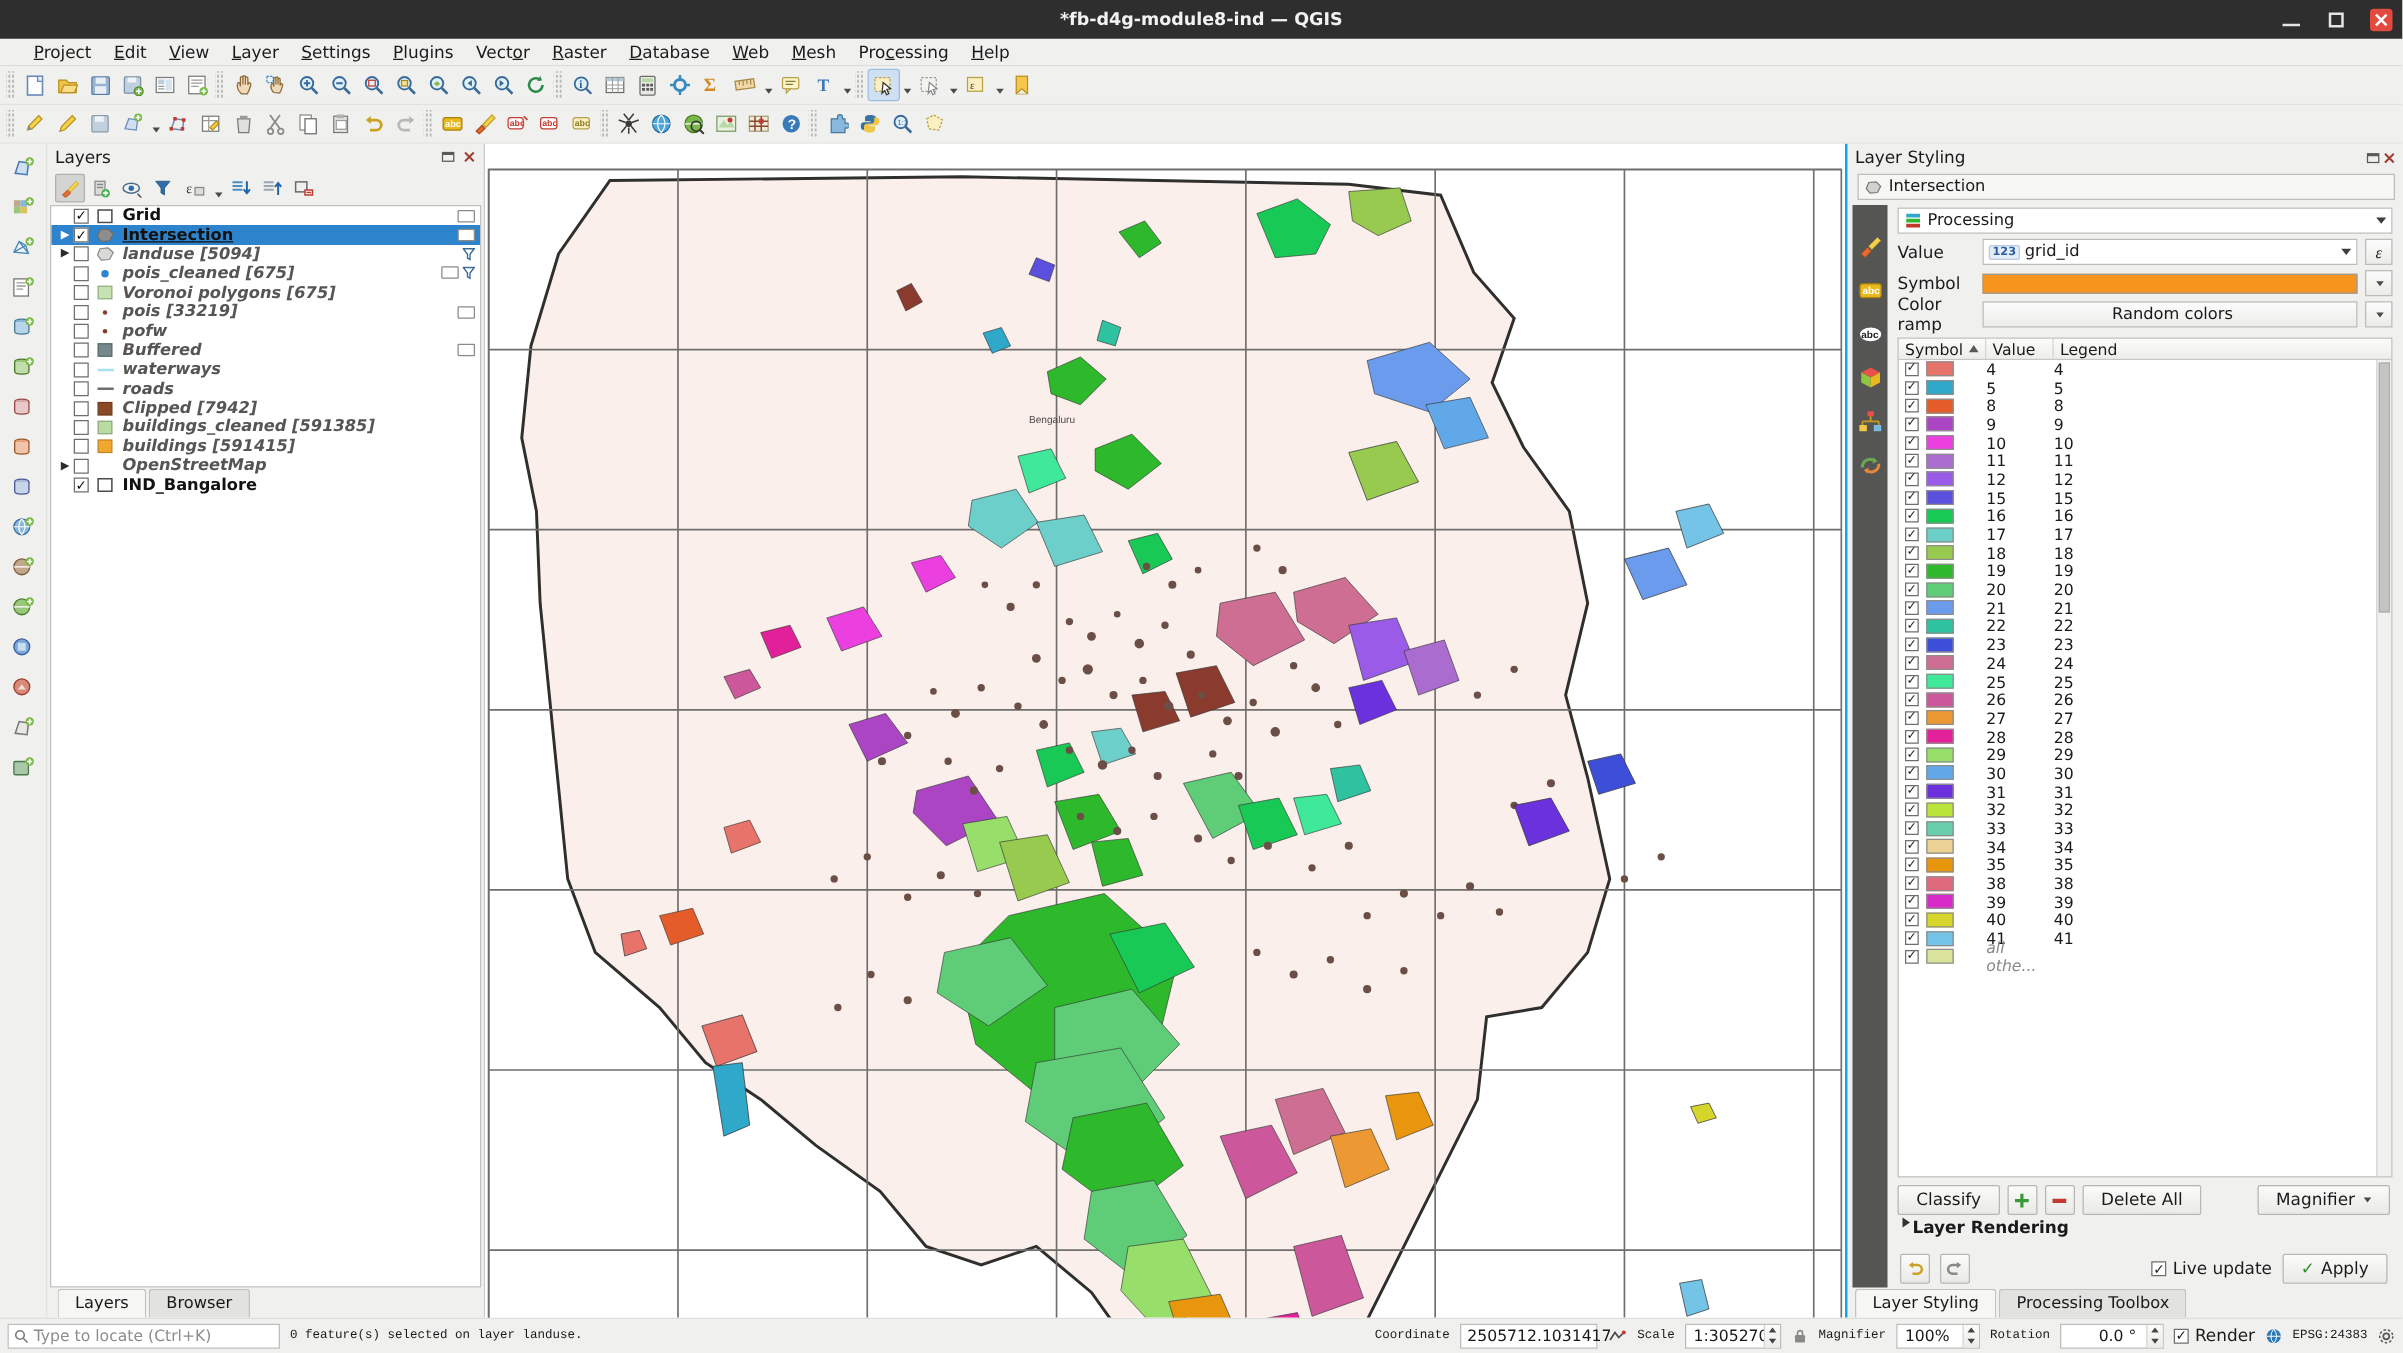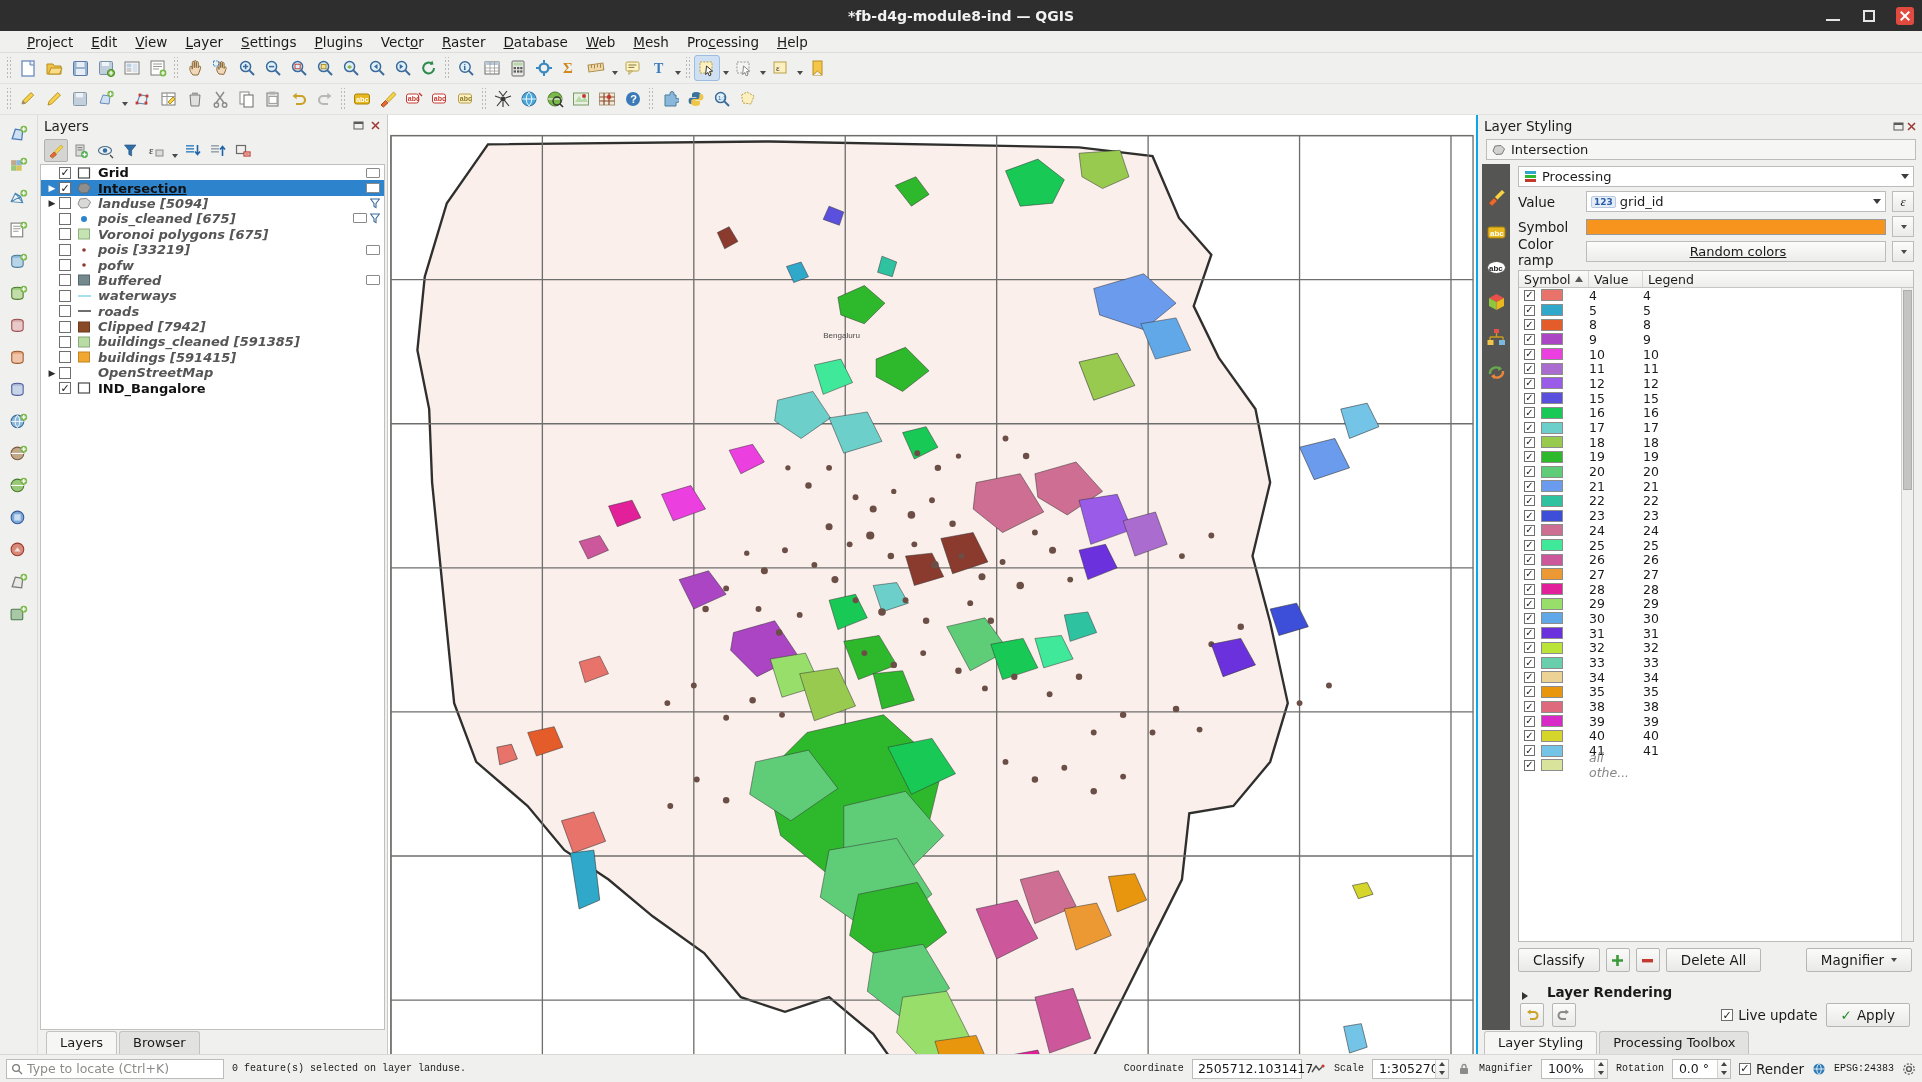--- a/index.html
+++ b/index.html
@@ -117,21 +117,21 @@
   .ct-row .c2 { width:54px; }
   .ct-row .c3 { flex:1; }
   .ct-row.other .c2, .ct-row.other .c3 { color:#888; font-style:italic;}
   .ct-scroll { width:12px; background:#f0f0ef; border-left:1px solid #d2d2d0; position:relative;}
   .ct-thumb { position:absolute; left:1px; right:1px; background:#c4c4c2; border:1px solid #aeaeac;}
   .sp-actions { height:32px; display:flex; align-items:center; gap:6px; padding:4px 6px 0 6px;}
   .act-btn { height:24px; padding:0 14px; background:linear-gradient(#fbfbfa,#e9e9e7); border:1px solid #b6b6b4;
              font-size:13.5px; display:flex;align-items:center; cursor:pointer; border-radius:2px;}
   .act-icon { width:24px;height:24px; background:linear-gradient(#fbfbfa,#e9e9e7); border:1px solid #b6b6b4;
               display:flex;align-items:center;justify-content:center;cursor:pointer;border-radius:2px;}
-  .layer-render { height:26px; display:flex; align-items:flex-end; gap:19px; padding-left:10px; font-size:13.5px; font-weight:bold;}
+  .layer-render { height:26px; display:flex; align-items:flex-start; gap:2px; padding-left:10px; font-size:13.5px; font-weight:bold;}
   .lr-tri { width:0;height:0;border-top:4.5px solid transparent;border-bottom:4.5px solid transparent;border-left:6px solid #333;}
   .sp-foot { height:30px; display:flex; align-items:center; padding:0 8px 0 8px; gap:8px;}
   .sp-foot .spacer{flex:1;}
   .chk { display:flex; align-items:center; gap:5px; font-size:13.5px; cursor:pointer;}
   .chk .box { width:12px;height:12px;border:1px solid #6e6e6e;background:#fff;display:flex;align-items:center;justify-content:center;font-size:11px;line-height:1;}
   
   .rp-tabs { height:24px; display:flex; align-items:flex-end; padding-left:6px; gap:2px;}
   
   .statusbar { height:28px; background:#f0f0ef; border-top:1px solid #d8d8d6; display:flex; align-items:center;
                padding:0 6px; gap:8px; font-size:13px;}
@@ -1256,21 +1256,21 @@
         <div class="row">
           <span class="lbl">Symbol</span>
           <div class="symbol-bar" id="symbolbar" style="background: rgb(247, 148, 30);"></div>
           <div class="btnish" style="width:14px;">
               <span class="caret"></span>
             </div>
         </div>
 
         <div class="row">
           <span class="lbl">Color ramp</span>
-          <div class="combo flat" style="justify-content:center;text-decoration:underline;">
+          <div class="combo flat" style="justify-content:center;">
             <span>Random colors</span>
           </div>
           <div class="btnish" style="width:14px;">
               <span class="caret"></span>
             </div>
         </div>
 
         <div class="cat-table">
           <div class="ct-head">
             <div style="width:70px;">
@@ -1650,21 +1650,21 @@
   <span class="sb-lbl">Magnifier</span>
   <div class="sb-spin">
     <span class="v" style="width:52px;">100%</span>
     <span class="ar">
         <span class="tri-up"></span>
         <span class="tri-dn"></span>
       </span>
   </div>
   <span class="sb-lbl">Rotation</span>
   <div class="sb-spin">
-    <span class="v" style="width:44px;">0.0 °</span>
+    <span class="v" style="width:44px;margin-left:24px;">0.0 °</span>
     <span class="ar">
         <span class="tri-up"></span>
         <span class="tri-dn"></span>
       </span>
   </div>
   <label class="chk">
     <span class="box" id="renderbox">✓</span>
     <span>Render</span>
   </label>
   <span>

